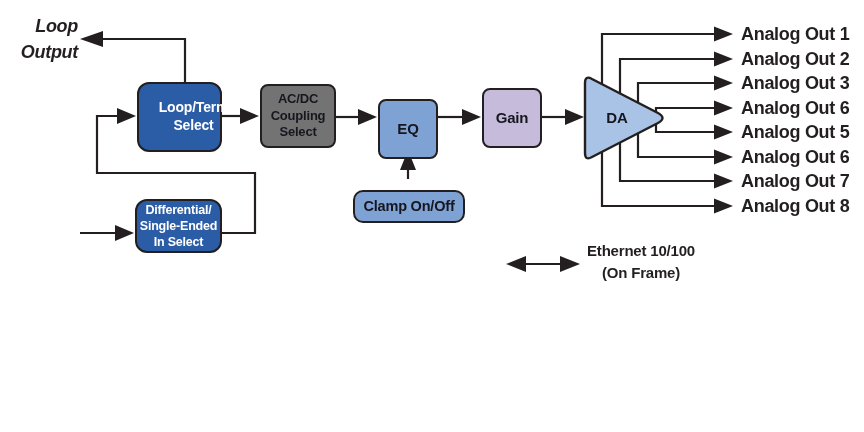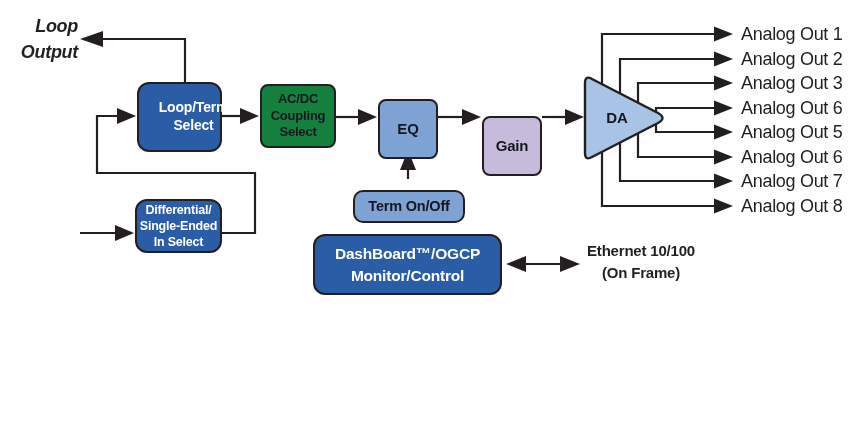--- a/index.html
+++ b/index.html
@@ -7,44 +7,44 @@
     position:relative;width:864px;height:432px;background:#ffffff;overflow:hidden;
     font-family:"Liberation Sans",sans-serif;color:#231F20;
   }
   #wires{position:absolute;left:0;top:0;}
   .box{
     position:absolute;box-sizing:border-box;border:2px solid #231F20;
     display:flex;align-items:center;justify-content:center;text-align:center;
     font-weight:bold;white-space:pre-line;letter-spacing:-0.2px;line-height:1.28;
   }
   .dark{background:#2B5CA6;color:#ffffff;}
-  .med{background:#15803d;color:#16161e;}
+  .med{background:#737373;color:#16161e;}
   .light{background:#7FA2D4;color:#16161e;margin-top:11px;}
   .lav{background:#C7BBDB;color:#16161e;}
   #box-loopterm{left:137px;top:82px;width:85px;height:70px;border-radius:12px;font-size:14px;padding-left:28px;}
   #box-acdc{left:260px;top:84px;width:76px;height:64px;border-radius:8px;font-size:13px;}
   #box-eq{left:378px;top:88px;width:60px;height:60px;border-radius:8px;font-size:15px;}
-  #box-gain{left:482px;top:88px;width:60px;height:60px;border-radius:8px;font-size:15px;margin-top:28px;}
+  #box-gain{left:482px;top:88px;width:60px;height:60px;border-radius:8px;font-size:15px;}
   #box-clamp{left:353px;top:179px;width:112px;height:33px;border-radius:10px;font-size:14.5px;}
   #box-diff{left:135px;top:199px;width:87px;height:54px;border-radius:12px;font-size:12.5px;}
   #box-dashboard{left:313px;top:234px;width:189px;height:61px;border-radius:12px;font-size:15.5px;line-height:1.4;}
   #label-da{
     position:absolute;left:595px;top:106px;width:44px;height:22px;
     display:flex;align-items:center;justify-content:center;
     font-weight:bold;font-size:15px;color:#16161e;letter-spacing:-0.2px;
   }
   .freelabel{
     position:absolute;font-weight:bold;white-space:pre-line;letter-spacing:-0.3px;
   }
   #label-loop-output{left:6px;top:13px;width:72px;text-align:right;font-size:18px;line-height:26px;font-style:italic;}
   #label-analog-input{left:0px;top:207px;width:78px;text-align:right;font-size:18px;line-height:26px;}
   #label-ethernet{left:570px;top:240px;width:142px;text-align:center;font-size:15px;line-height:22px;letter-spacing:-0.2px;}
   .out{
     position:absolute;left:741px;height:22px;line-height:22px;
-    font-weight:normal;font-size:18px;letter-spacing:-0.3px;white-space:nowrap;
+    font-weight:bold;font-size:18px;letter-spacing:-0.3px;white-space:nowrap;
   }
 </style>
 </head>
 <body>
 
 <div class="stage">
 
   <svg id="wires" width="864" height="432" viewBox="0 0 864 432">
 
     <g stroke="#231F20" stroke-width="2.2" fill="none">
@@ -95,28 +95,26 @@
 Select</div>
 
   <div class="box med" id="box-acdc">AC/DC
 Coupling
 Select</div>
 
   <div class="box light" id="box-eq">EQ</div>
 
   <div class="box lav" id="box-gain">Gain</div>
 
-  <div class="box light" id="box-clamp">Term On/Off</div>
+  <div class="box light" id="box-clamp">Clamp On/Off</div>
 
   <div class="box dark" id="box-diff">Differential/
 Single-Ended
 In Select</div>
 
-  <div class="box dark" id="box-dashboard">DashBoard™/OGCP
-Monitor/Control</div>
 
   <div id="label-da">DA</div>
 
   <div class="freelabel" id="label-loop-output">Loop
 Output</div>
 
 
   <div class="freelabel" id="label-ethernet">Ethernet 10/100
 (On Frame)</div>
 

